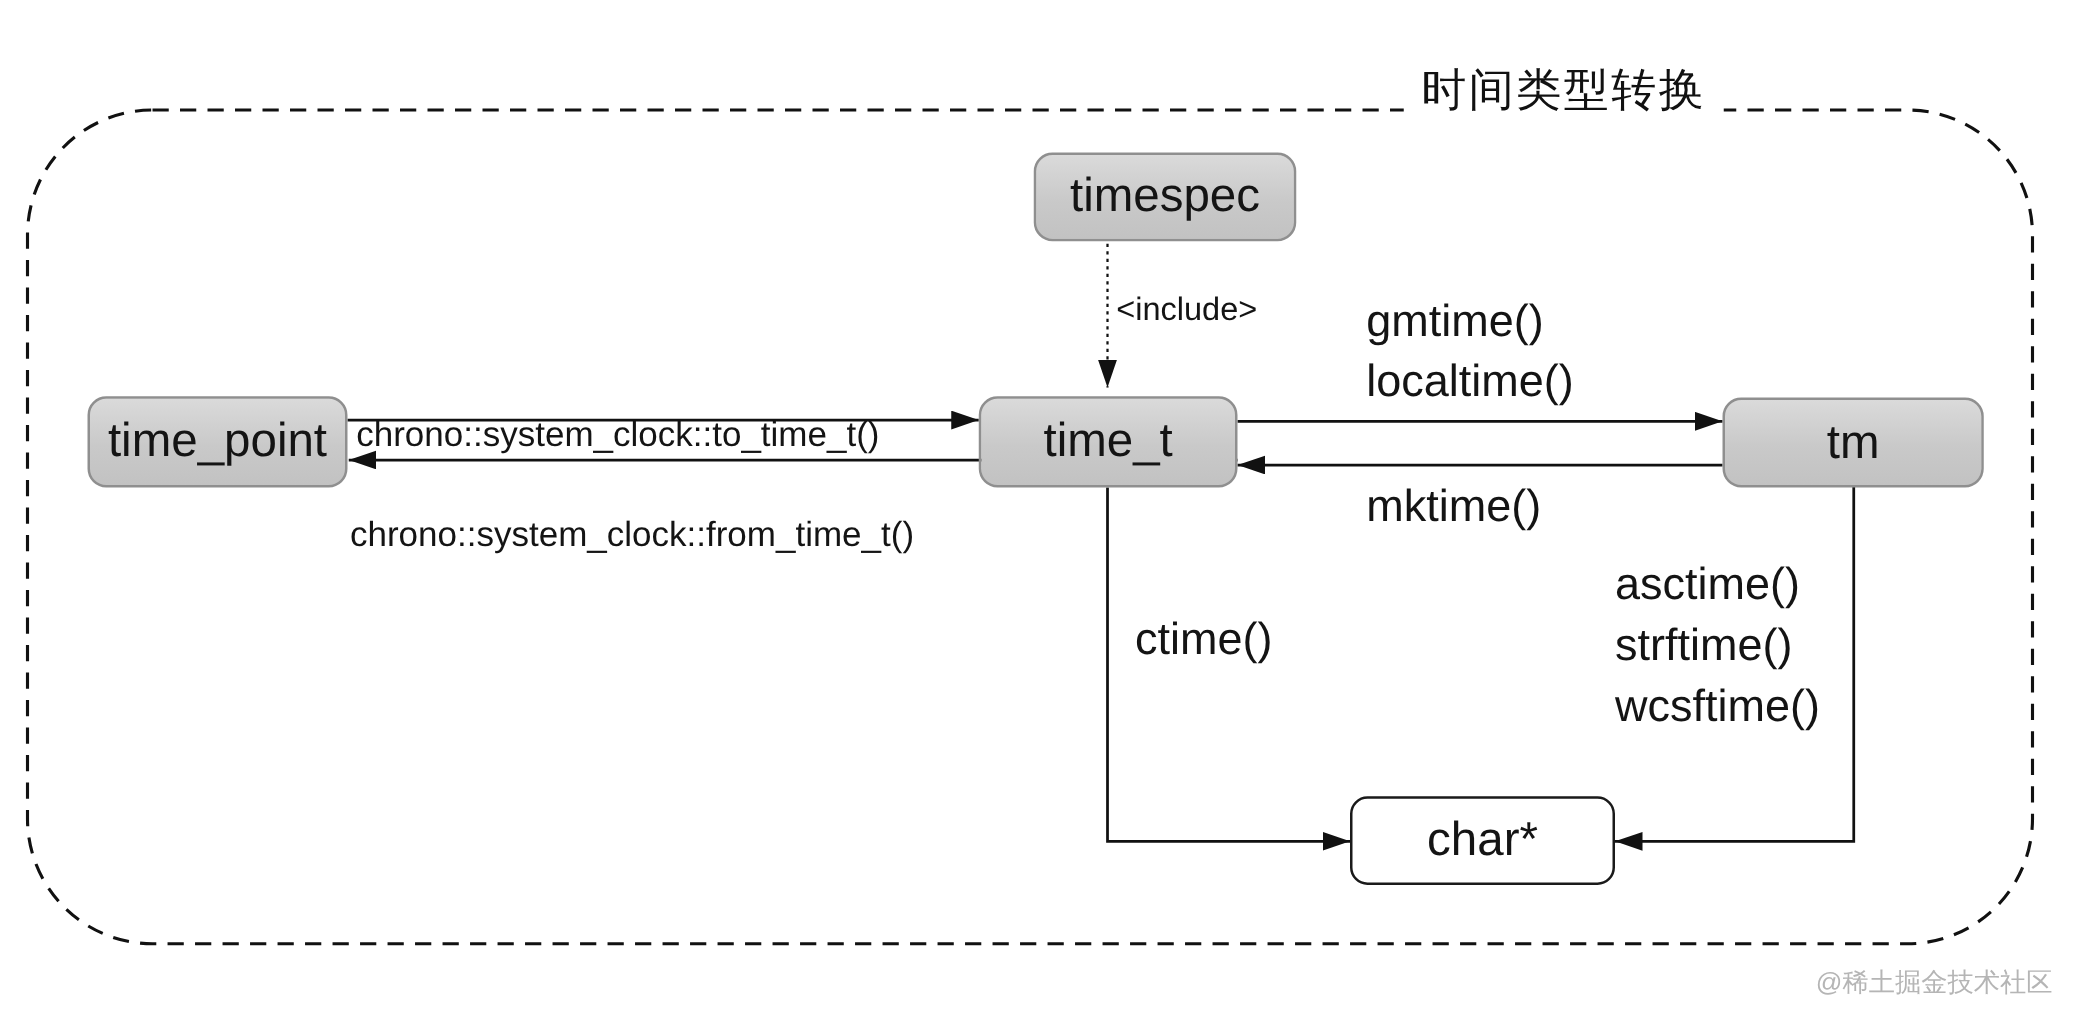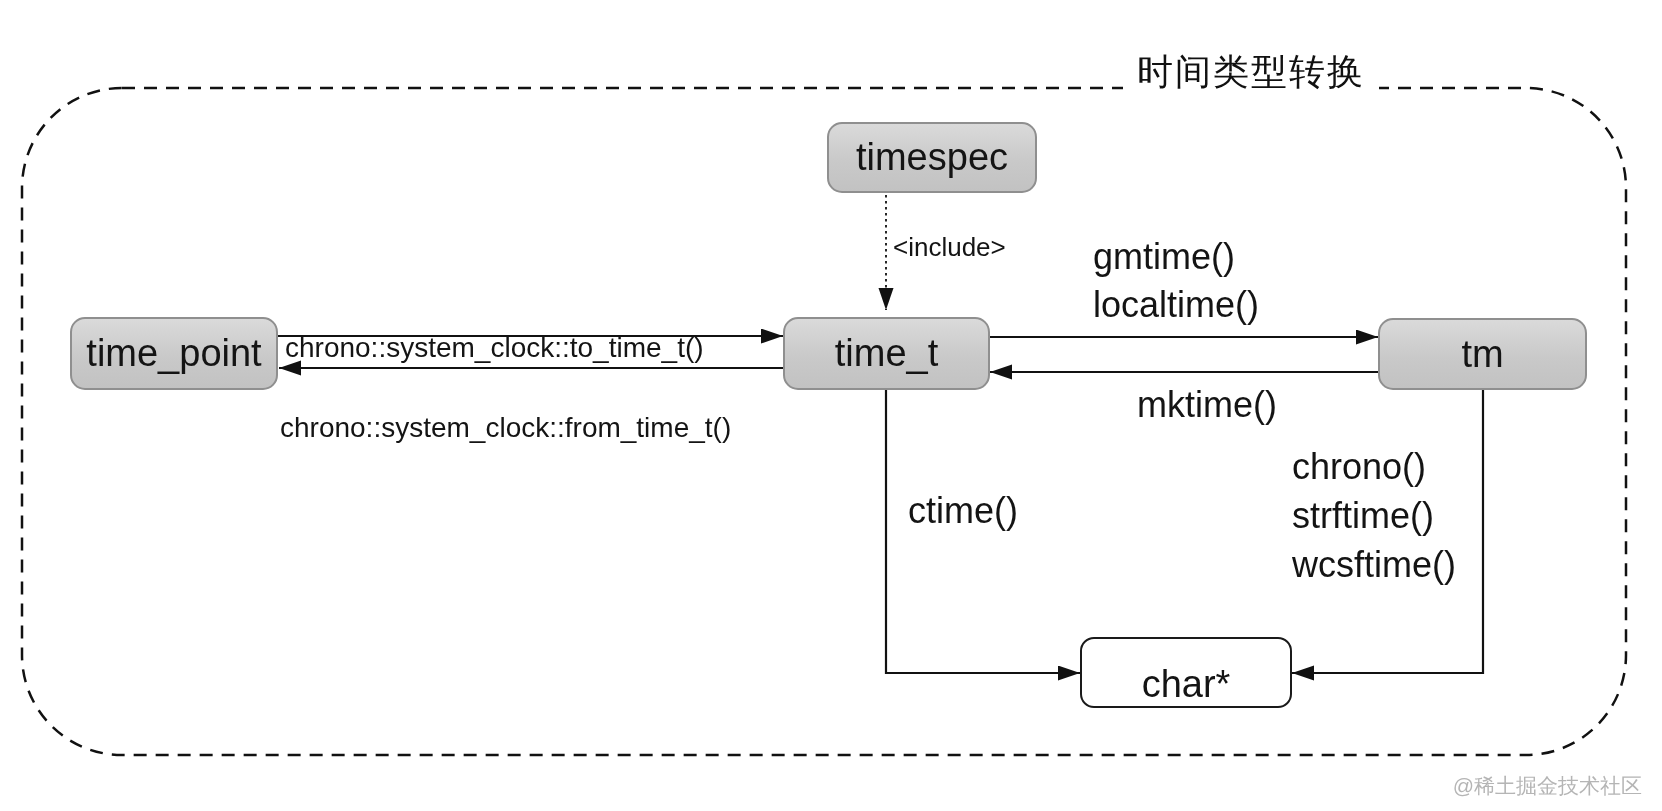--- a/index.html
+++ b/index.html
@@ -19,21 +19,20 @@
     border:2px solid #8f8f8f;
     border-radius:15px;
     font-size:38px;
     color:#141414;
     box-sizing:border-box;
   }
   .node.plain{
     background:#ffffff;
     border:2.5px solid #1a1a1a;
     border-radius:14px;
-    align-items:flex-end;
   }
   .edge-label{
     position:absolute;z-index:2;
     white-space:nowrap;
     color:#141414;
   }
   .lbl-chrono{font-size:28px;margin-top:36px;}
   .lbl-func{font-size:36px;}
   .lbl-include{font-size:26px;}
   #diagram-title{
@@ -109,25 +108,25 @@
   <div class="edge-label lbl-include" style="left:893px;top:232px;">&lt;include&gt;</div>
 
   <div class="edge-label lbl-chrono" style="left:285px;top:296px;">chrono::system_clock::to_time_t()</div>
 
   <div class="edge-label lbl-chrono" style="left:280px;top:376px;">chrono::system_clock::from_time_t()</div>
 
   <div class="edge-label lbl-func" style="left:1093px;top:236px;">gmtime()</div>
 
   <div class="edge-label lbl-func" style="left:1093px;top:284px;">localtime()</div>
 
-  <div class="edge-label lbl-func" style="left:1137px;top:384px;">mktime()</div>
+  <div class="edge-label lbl-func" style="left:1093px;top:384px;">mktime()</div>
 
   <div class="edge-label lbl-func" style="left:908px;top:490px;">ctime()</div>
 
-  <div class="edge-label lbl-func" style="left:1292px;top:446px;">chrono()</div>
+  <div class="edge-label lbl-func" style="left:1292px;top:446px;">asctime()</div>
 
   <div class="edge-label lbl-func" style="left:1292px;top:495px;">strftime()</div>
 
   <div class="edge-label lbl-func" style="left:1292px;top:544px;">wcsftime()</div>
 
   <div id="watermark">@稀土掘金技术社区</div>
 
 </div>
 
 </body></html>

